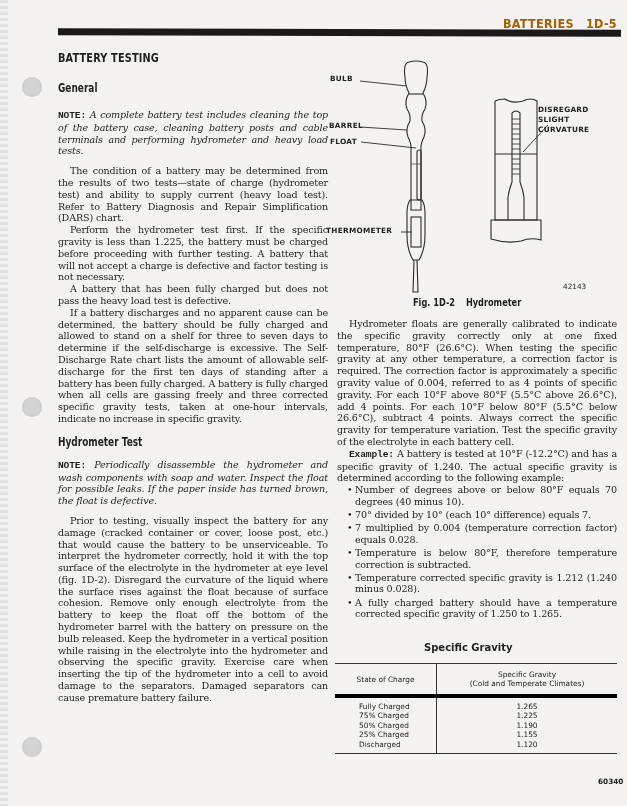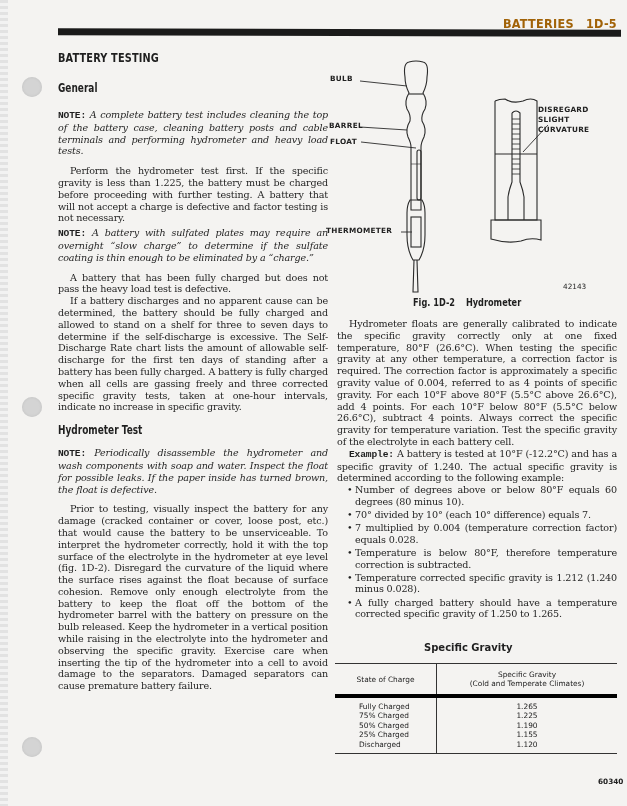--- a/index.html
+++ b/index.html
@@ -58,22 +58,22 @@
 
 <div class="rule"></div>
 <div class="hdr">
   <span>BATTERIES</span><span>1D-5</span>
 </div>
 
 <div class="col-left">
   <h1>BATTERY TESTING</h1>
   <h2 style="margin-top:0;margin-bottom:14px">General</h2>
   <p class="note"><b>NOTE:</b><i> A complete battery test includes cleaning the top of the battery case, cleaning battery posts and cable terminals and performing hydrometer and heavy load tests.</i></p>
+  <p class="ind">The condition of a battery may be determined from the results of two tests—state of charge (hydrometer test) and ability to supply current (heavy load test). Refer to Battery Diagnosis and Repair Simplification (DARS) chart.</p>
   <p class="ind">Perform the hydrometer test first. If the specific gravity is less than 1.225, the battery must be charged before proceeding with further testing. A battery that will not accept a charge is defective and factor testing is not necessary.</p>
-  <p class="note" style="margin-top:3px"><b>NOTE:</b><i> A battery with sulfated plates may require an overnight “slow charge” to determine if the sulfate coating is thin enough to be eliminated by a “charge.”</i></p>
   <p class="ind">A battery that has been fully charged but does not pass the heavy load test is defective.</p>
   <p class="ind">If a battery discharges and no apparent cause can be determined, the battery should be fully charged and allowed to stand on a shelf for three to seven days to determine if the self-discharge is excessive. The Self-Discharge Rate chart lists the amount of allowable self-discharge for the first ten days of standing after a battery has been fully charged. A battery is fully charged when all cells are gassing freely and three corrected specific gravity tests, taken at one-hour intervals, indicate no increase in specific gravity.</p>
   <h2>Hydrometer Test</h2>
   <p class="note"><b>NOTE:</b><i> Periodically disassemble the hydrometer and wash components with soap and water. Inspect the float for possible leaks. If the paper inside has turned brown, the float is defective.</i></p>
   <p class="ind">Prior to testing, visually inspect the battery for any damage (cracked container or cover, loose post, etc.) that would cause the battery to be unserviceable. To interpret the hydrometer correctly, hold it with the top surface of the electrolyte in the hydrometer at eye level (fig. 1D-2). Disregard the curvature of the liquid where the surface rises against the float because of surface cohesion. Remove only enough electrolyte from the battery to keep the float off the bottom of the hydrometer barrel with the battery on pressure on the bulb released. Keep the hydrometer in a vertical position while raising in the electrolyte into the hydrometer and observing the specific gravity. Exercise care when inserting the tip of the hydrometer into a cell to avoid damage to the separators. Damaged separators can cause premature battery failure.</p>
 </div>
 
 <div class="fig">
   <svg width="285" height="240" style="position:absolute;left:0;top:0" fill="none" stroke="#2a2a2a" stroke-width="1.1">
 
@@ -121,21 +121,21 @@
   <span class="lbl" style="left:215px;top:60px">SLIGHT</span>
   <span class="lbl" style="left:215px;top:70px">CURVATURE</span>
   <span class="num" style="left:240px;top:227px">42143</span>
   <div class="cap"><span>Fig. 1D-2</span><span>Hydrometer</span></div>
 </div>
 
 <div class="col-right">
   <p class="ind">Hydrometer floats are generally calibrated to indicate the specific gravity correctly only at one fixed temperature, 80°F (26.6°C). When testing the specific gravity at any other temperature, a correction factor is required. The correction factor is approximately a specific gravity value of 0.004, referred to as 4 points of specific gravity. For each 10°F above 80°F (5.5°C above 26.6°C), add 4 points. For each 10°F below 80°F (5.5°C below 26.6°C), subtract 4 points. Always correct the specific gravity for temperature variation. Test the specific gravity of the electrolyte in each battery cell.</p>
   <p class="ind ex"><b>Example:</b><span> A battery is tested at 10°F (-12.2°C) and has a specific gravity of 1.240. The actual specific gravity is determined according to the following example:</span></p>
   <ul class="bul">
-    <li>Number of degrees above or below 80°F equals 60 degrees (80 minus 10).</li>
+    <li>Number of degrees above or below 80°F equals 70 degrees (40 minus 10).</li>
     <li>70° divided by 10° (each 10° difference) equals 7.</li>
     <li>7 multiplied by 0.004 (temperature correction factor) equals 0.028.</li>
     <li>Temperature is below 80°F, therefore temperature correction is subtracted.</li>
     <li>Temperature corrected specific gravity is 1.212 (1.240 minus 0.028).</li>
     <li>A fully charged battery should have a temperature corrected specific gravity of 1.250 to 1.265.</li>
   </ul>
 </div>
 
 <div class="sgtitle">Specific Gravity</div>
 <table class="sg">

